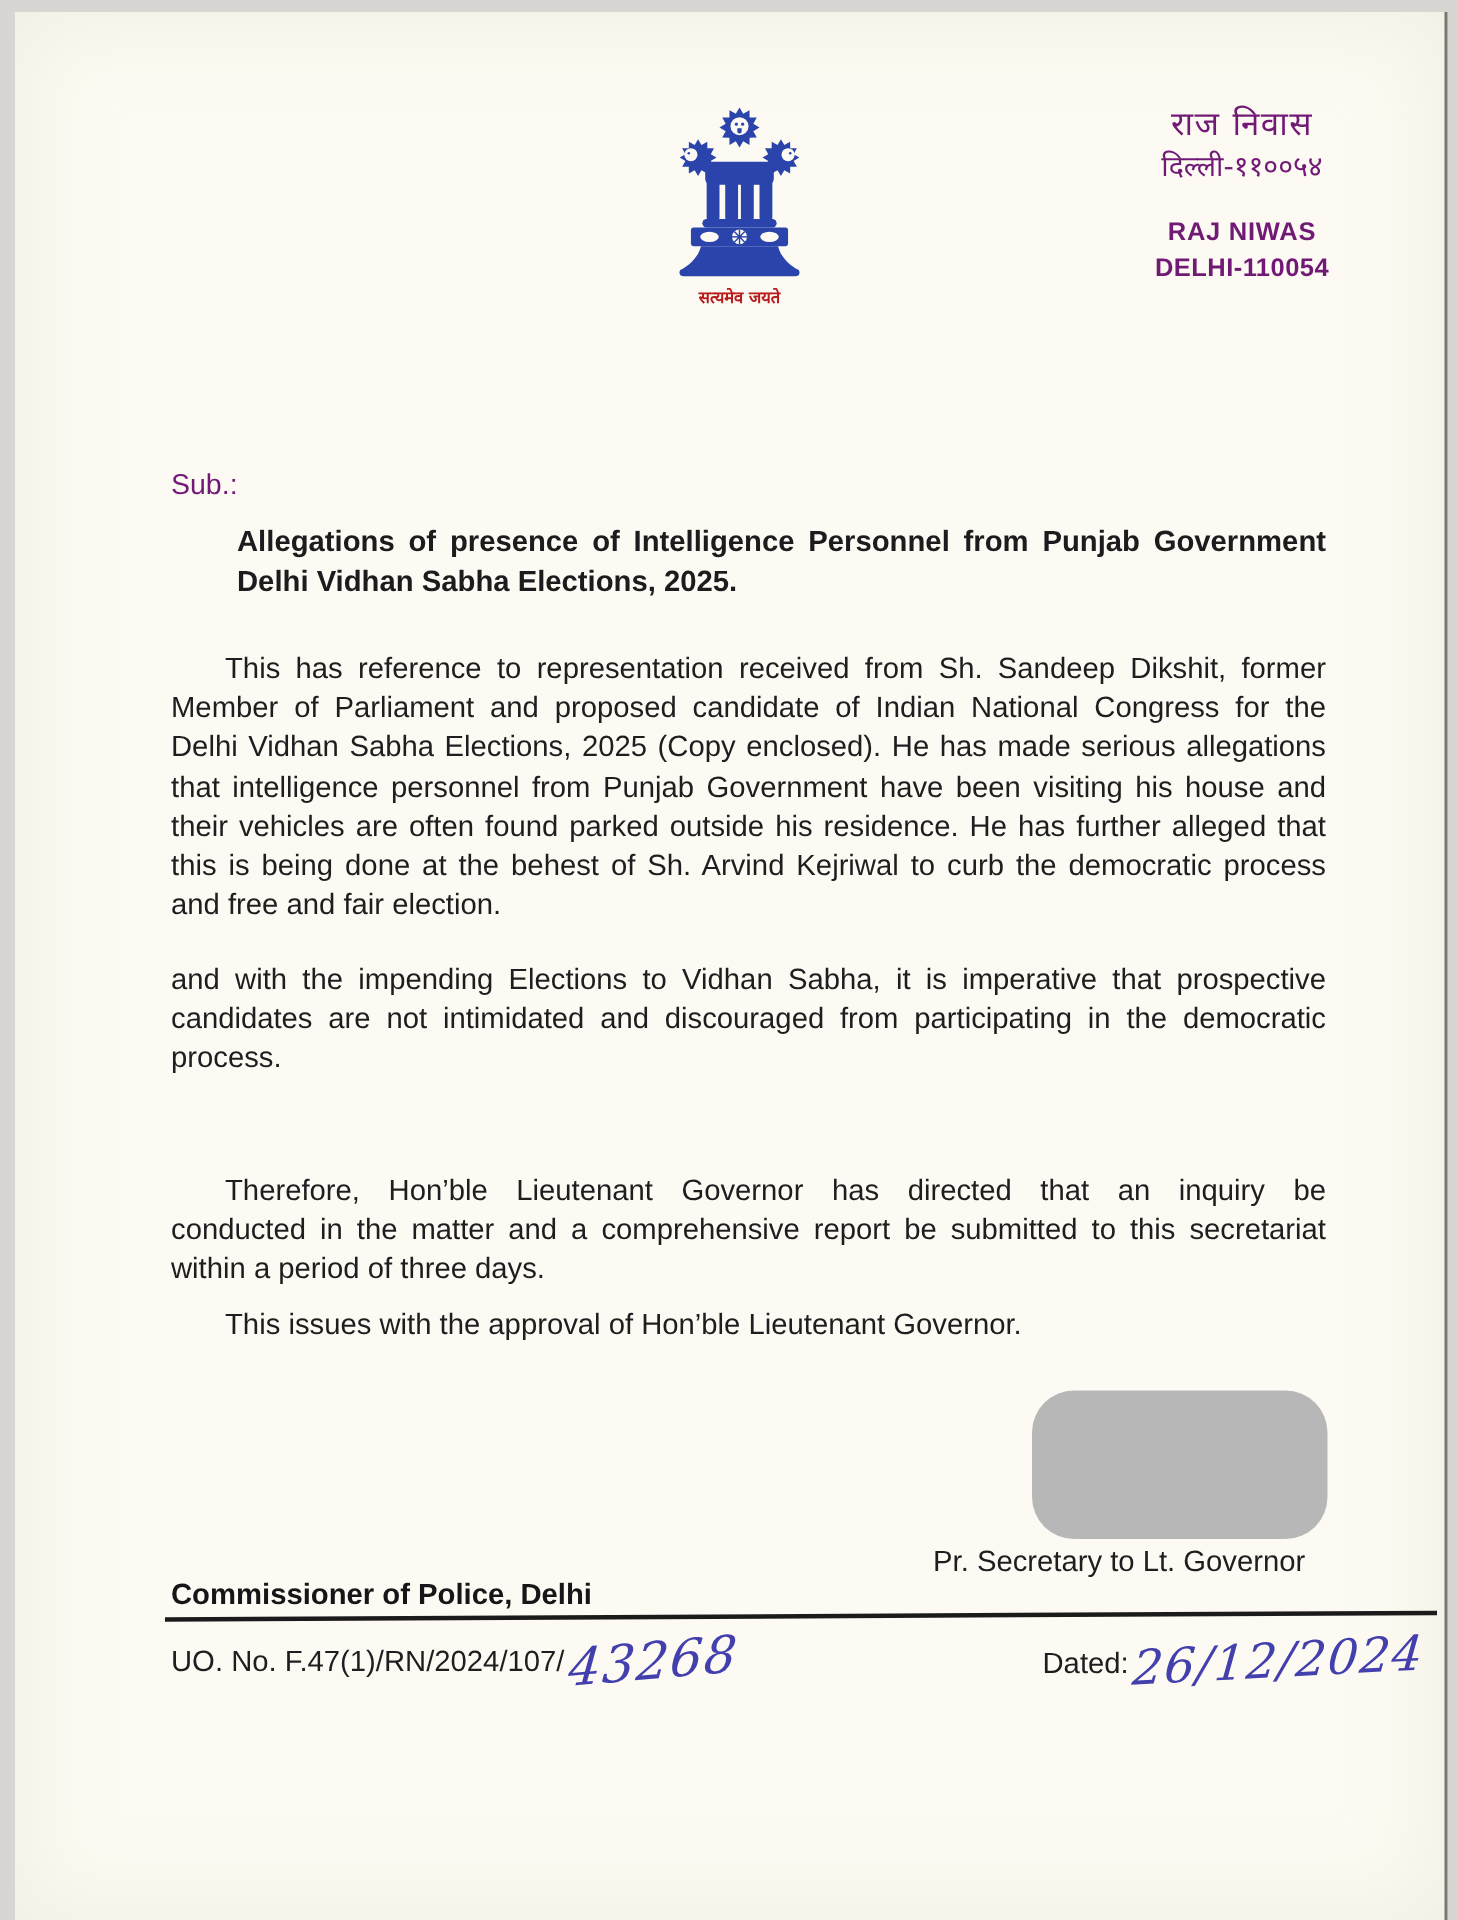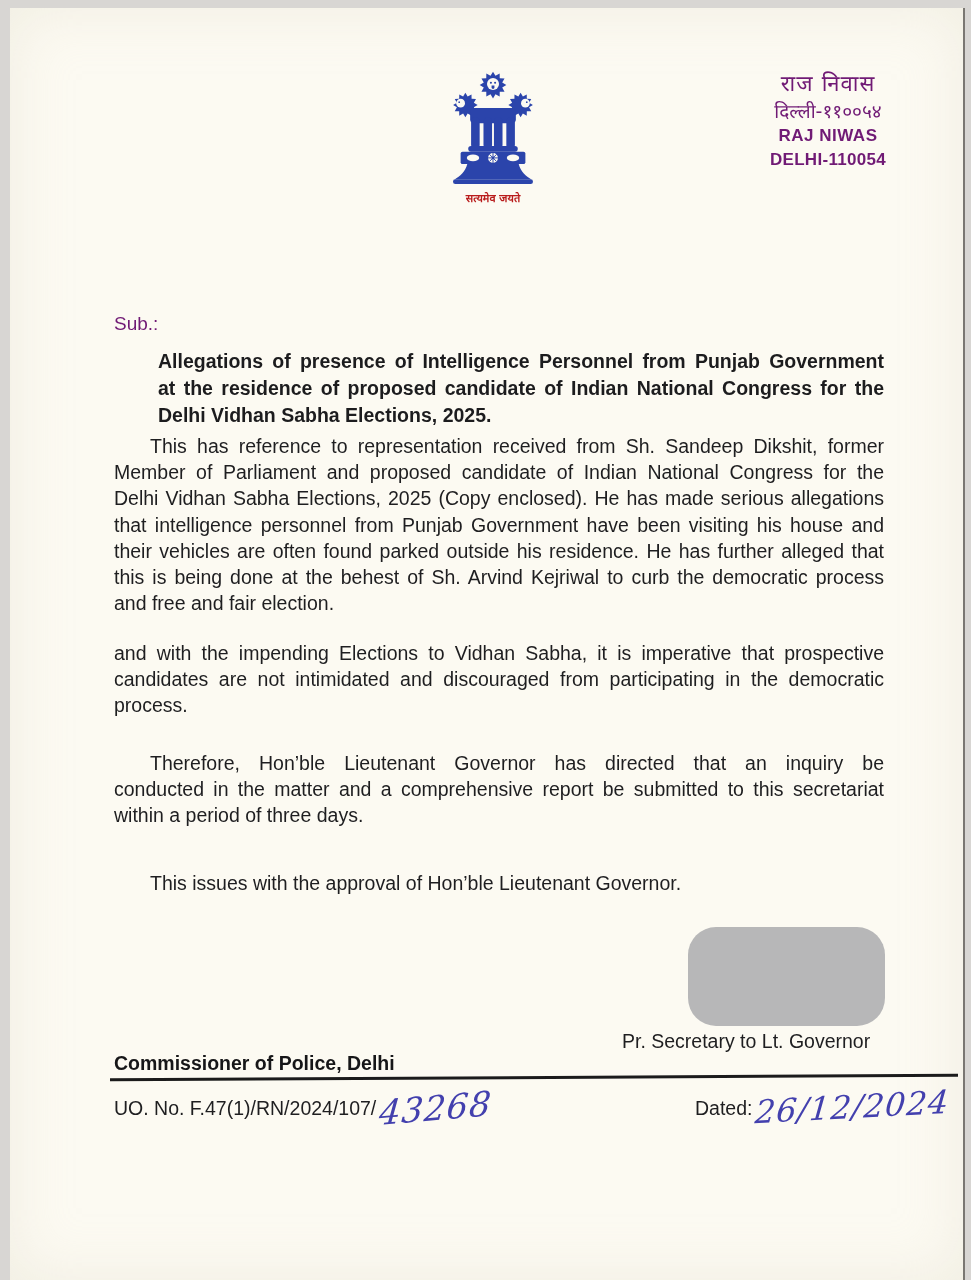--- a/index.html
+++ b/index.html
@@ -25,33 +25,33 @@
     text-align:center;font-family:"DejaVu Sans",sans-serif;
     font-size:11px;font-weight:bold;color:#b91c1c;
   }
   .lh-right{
     position:absolute;left:733px;top:62px;width:170px;
     text-align:center;color:#701a75;line-height:1.25;
     font-family:"DejaVu Sans",sans-serif;
   }
   .lh-right .hi1{font-size:22px;letter-spacing:1px;}
   .lh-right .hi2{font-size:19px;margin-top:2px;}
-  .lh-right .en1{font-size:17px;font-weight:bold;margin-top:2px;letter-spacing:.5px;
+  .lh-right .en1{font-size:17px;font-weight:bold;margin-top:21px;letter-spacing:.5px;
                  font-family:"Liberation Sans",sans-serif;}
   .lh-right .en2{font-size:17px;font-weight:bold;margin-top:2px;letter-spacing:.3px;
                  font-family:"Liberation Sans",sans-serif;}
   
   .subject{position:absolute;left:104px;top:304px;width:770px;color:#1c1c1e;}
   .sub-label{
     position:absolute;left:0;top:1px;font-size:19px;color:#701a75;
   }
   .sub-lines{margin-left:44px;width:726px;font-weight:bold;font-size:19.5px;line-height:27px;margin-top:36px;}
   
   .para{position:absolute;left:104px;width:770px;font-size:19.5px;line-height:26.2px;color:#1e1e20;}
-  .p1{top:425px}.p2{top:632px}.p3{top:742px}.p4{top:862px}
+  .p1{top:425px}.p2{top:632px}.p3{top:773px}.p4{top:862px}
   .line{text-align:justify;text-align-last:justify;}
   .line.end{text-align-last:left;}
   .line.first{text-indent:36px;}
   
   .redact{
     position:absolute;left:678px;top:919px;width:197px;height:99px;
     background:#b7b7b8;border-radius:28px;
   }
   .designation{position:absolute;left:612px;top:1022px;font-size:19.5px;color:#1e1e20;}
   
@@ -127,21 +127,20 @@
       <div class="hi1">राज निवास</div>
       <div class="hi2">दिल्ली-११००५४</div>
       <div class="en1">RAJ NIWAS</div>
       <div class="en2">DELHI-110054</div>
     </div>
 
     <div class="subject">
       <span class="sub-label">Sub.:</span>
       <div class="sub-lines">
         <div class="line">Allegations of presence of Intelligence Personnel from Punjab Government</div>
-        <div class="line">at the residence of proposed candidate of Indian National Congress for the</div>
         <div class="line end">Delhi Vidhan Sabha Elections, 2025.</div>
       </div>
     </div>
 
     <div class="para p1">
       <div class="line first">This has reference to representation received from Sh. Sandeep Dikshit, former</div>
       <div class="line">Member of Parliament and proposed candidate of Indian National Congress for the</div>
       <div class="line">Delhi Vidhan Sabha Elections, 2025 (Copy enclosed). He has made serious allegations</div>
       <div class="line">that intelligence personnel from Punjab Government have been visiting his house and</div>
       <div class="line">their vehicles are often found parked outside his residence. He has further alleged that</div>

